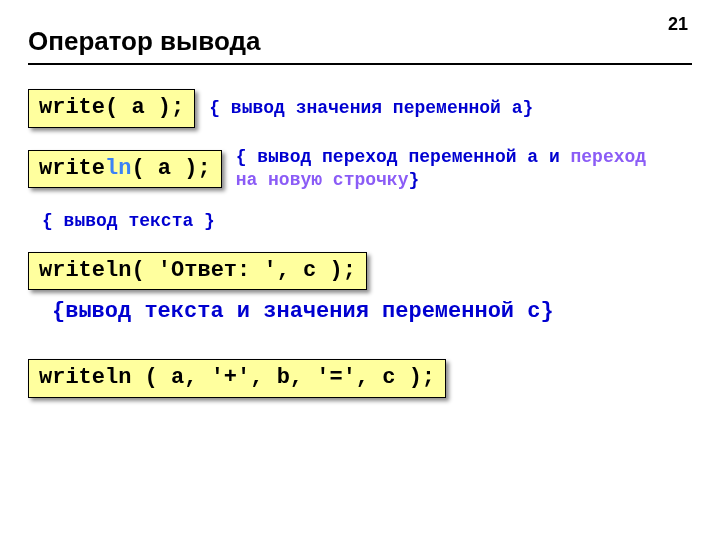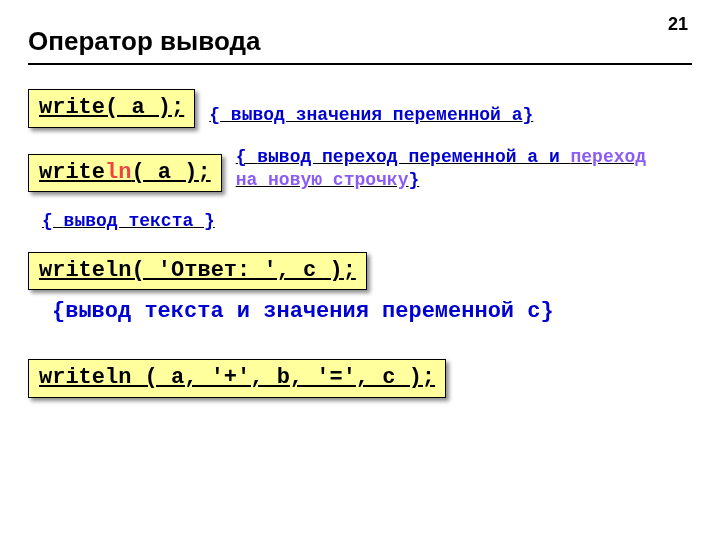--- a/index.html
+++ b/index.html
@@ -26,23 +26,22 @@
       margin-top: 6px;
       margin-bottom: 6px;
     }
     .hr {
       border: none;
       border-top: 2.5px solid #000;
       margin-bottom: 24px;
     }
     .row {
       display: flex;
-      align-items: flex-end;
+      align-items: center;
       margin-bottom: 18px;
-      text-decoration: underline;
     }
     .codebox {
       background: #ffff9e;
       border: 1.5px solid #000;
       box-shadow: 3px 3px 4px rgba(0,0,0,0.45);
       font-family: "Courier New", monospace;
       font-weight: bold;
       font-size: 22px;
       padding: 4px 10px;
       white-space: pre;
@@ -52,21 +51,21 @@
       font-family: "Courier New", monospace;
       font-weight: bold;
       font-size: 18px;
       line-height: 1.3;
       margin-left: 14px;
     }
     .brace { color: #0000d0; }
     .blue { color: #0000d0; }
     .red-text { color: #8b5cf6; }
     .black { color: #000; }
-    .ln-red { color: #ef4444; }
+    .ln-red { color: #3b82f6; }
     .comment-block {
       font-family: "Courier New", monospace;
       font-weight: bold;
       font-size: 22px;
       line-height: 1.3;
       margin: 8px 0 32px 24px;
     }
   </style>
 </head>
 <body>

